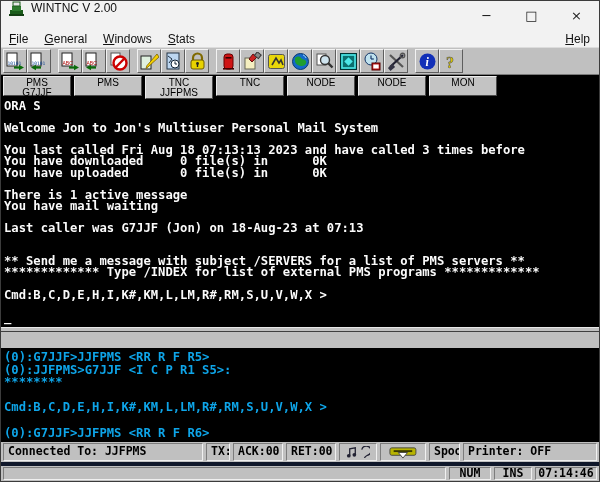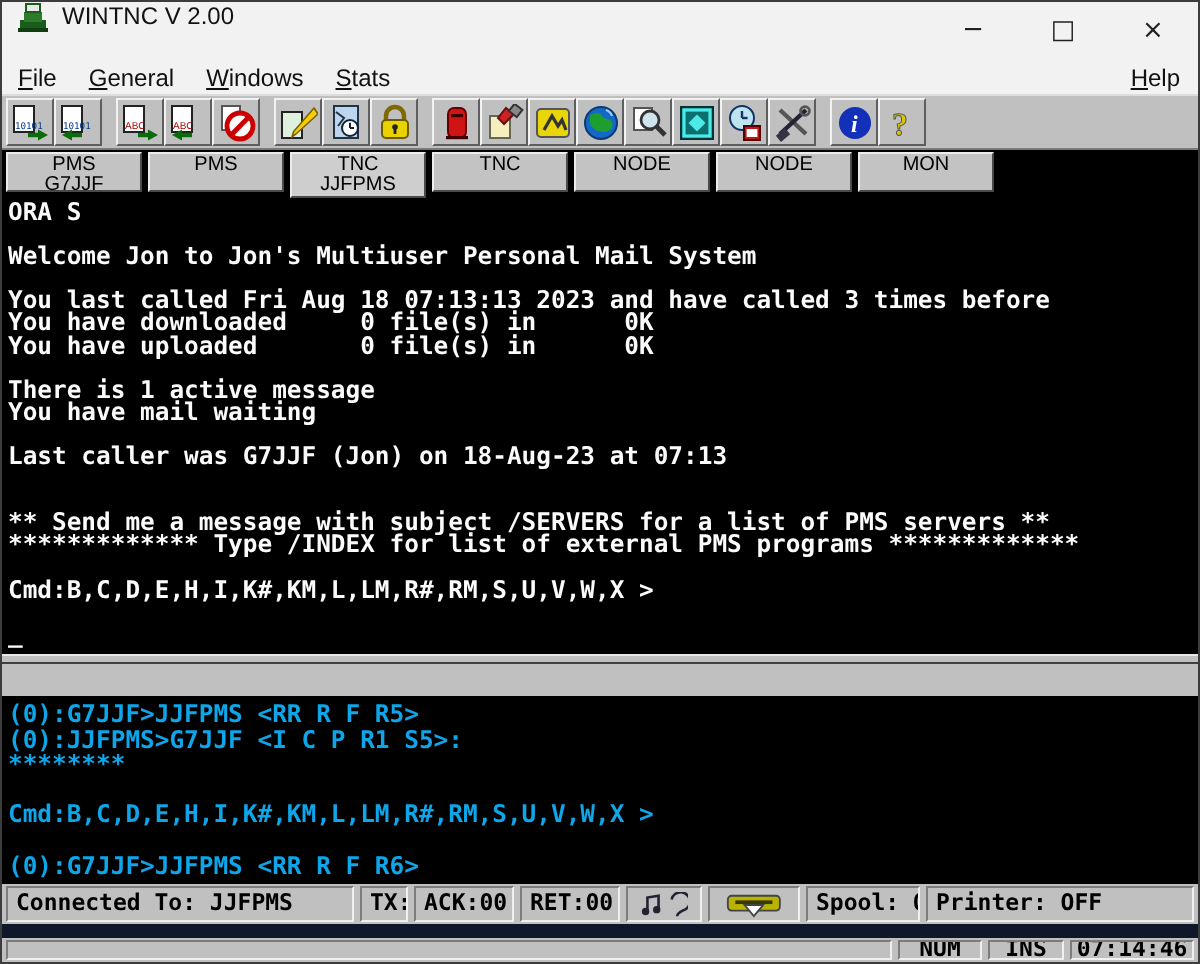--- a/index.html
+++ b/index.html
@@ -40,21 +40,21 @@
   
   .term { background:#000; overflow:hidden; padding:2px 3px 0 3px; }
   .term .tline { white-space:pre; }
   .term-upper { flex:1 1 auto; color:#fbfbfb; font:bold 12.2px/11.1px "DejaVu Sans Mono",monospace; }
   .splitter { height:5px; flex:0 0 5px; background:#c0c0c0; border-top:1px solid #e8e8e8; border-bottom:1px solid #404040; }
   .term-lower { height:94px; flex:0 0 94px; color:#0ea5e9; font:bold 12.2px/12.6px "DejaVu Sans Mono",monospace; padding-top:3px;margin-top:16px; }
 
   
   .statusrow { background:#c0c0c0; display:flex; gap:3px; padding:1px 2px; align-items:stretch; }
   .row1 { height:20px; flex:0 0 20px; }
-  .row2 { height:19px; flex:0 0 19px; border-top:7px solid #0f172a; }
+  .row2 { height:19px; flex:0 0 19px; border-top:4px solid #0f172a; }
   .sp { border:1px solid; border-color:#7c7c7c #f0f0f0 #f0f0f0 #7c7c7c; background:#c0c0c0;
         font:bold 11.5px/1 "DejaVu Sans Mono",monospace; color:#000;
         display:flex; align-items:center; padding:0 4px; white-space:nowrap; overflow:hidden; }
   .sp svg { height:13px; }
 </style>
 </head>
 <body>
 
 <div class="window">
 
@@ -279,21 +279,21 @@
       <div class="tline">(0):G7JJF&gt;JJFPMS &lt;RR R F R5&gt;</div>
       <div class="tline">(0):JJFPMS&gt;G7JJF &lt;I C P R1 S5&gt;:</div>
       <div class="tline">********</div>
       <div class="tline">&nbsp;</div>
       <div class="tline">Cmd:B,C,D,E,H,I,K#,KM,L,LM,R#,RM,S,U,V,W,X &gt;</div>
       <div class="tline">&nbsp;</div>
       <div class="tline">(0):G7JJF&gt;JJFPMS &lt;RR R F R6&gt;</div>
     </div>
 
   <div class="statusrow row1">
-    <span class="sp" style="width:174px">Connected To: JJFPMS</span>
+    <span class="sp" style="width:200px">Connected To: JJFPMS</span>
     <span class="sp" style="width:24px">TX:00</span>
     <span class="sp" style="width:50px">ACK:00</span>
     <span class="sp" style="width:50px">RET:00</span>
     <span class="sp" style="width:38px;justify-content:center">
         <svg viewBox="0 0 26 14">
           <path d="M4 10V3l6-1v7" fill="none" stroke="#223" stroke-width="1.4"></path>
           <circle cx="3" cy="10.5" r="2" fill="#223"></circle>
           <circle cx="9" cy="9.5" r="2" fill="#223"></circle>
           <path d="M17 4a5 5 0 1 1 6 6c-2 1-3 2-3 3" fill="none" stroke="#223" stroke-width="1.4"></path>
         </svg>

